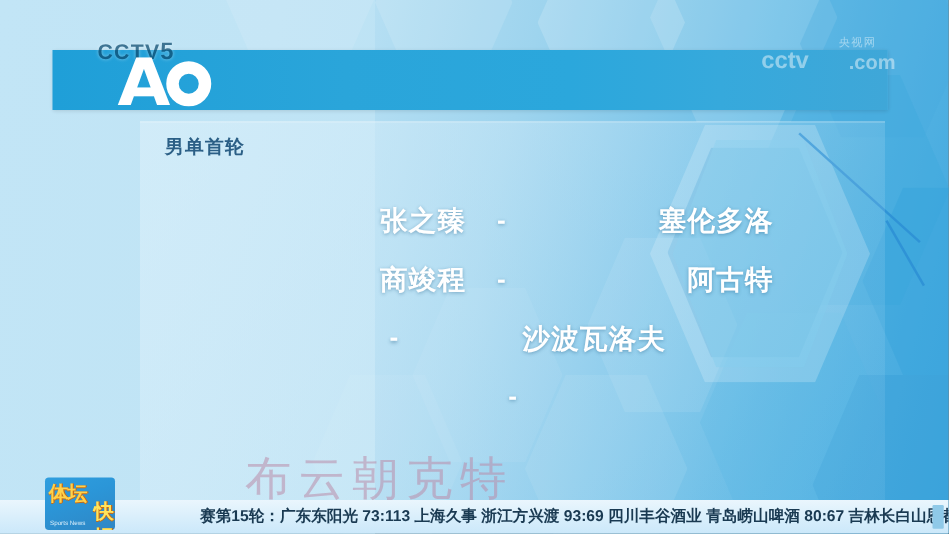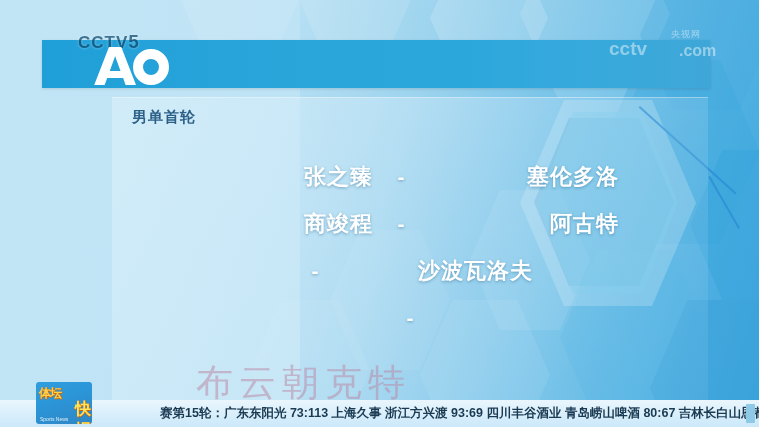--- a/index.html
+++ b/index.html
@@ -259,21 +259,21 @@
     bottom: 3px;
     width: 56px;
     height: 42px;
     border-radius: 3px;
     background: linear-gradient(160deg, #2f9ede 0%, #2b96d8 40%, #2f86c4 100%);
     overflow: hidden;
   }
   #ticker-logo .tl-line1 {
     position: absolute;
     left: 3px; top: 3px;
-    font-size: 12px;
+    font-size: 16px;
     font-weight: 900;
     color: #ffd24a;
     text-shadow: 0 1px 0 #c96a12, 1px 0 0 #c96a12;
     letter-spacing: -1px;
   }
   #ticker-logo .tl-line2 {
     position: absolute;
     left: 3px; top: 17px;
     font-size: 16px;
     font-weight: 700;

